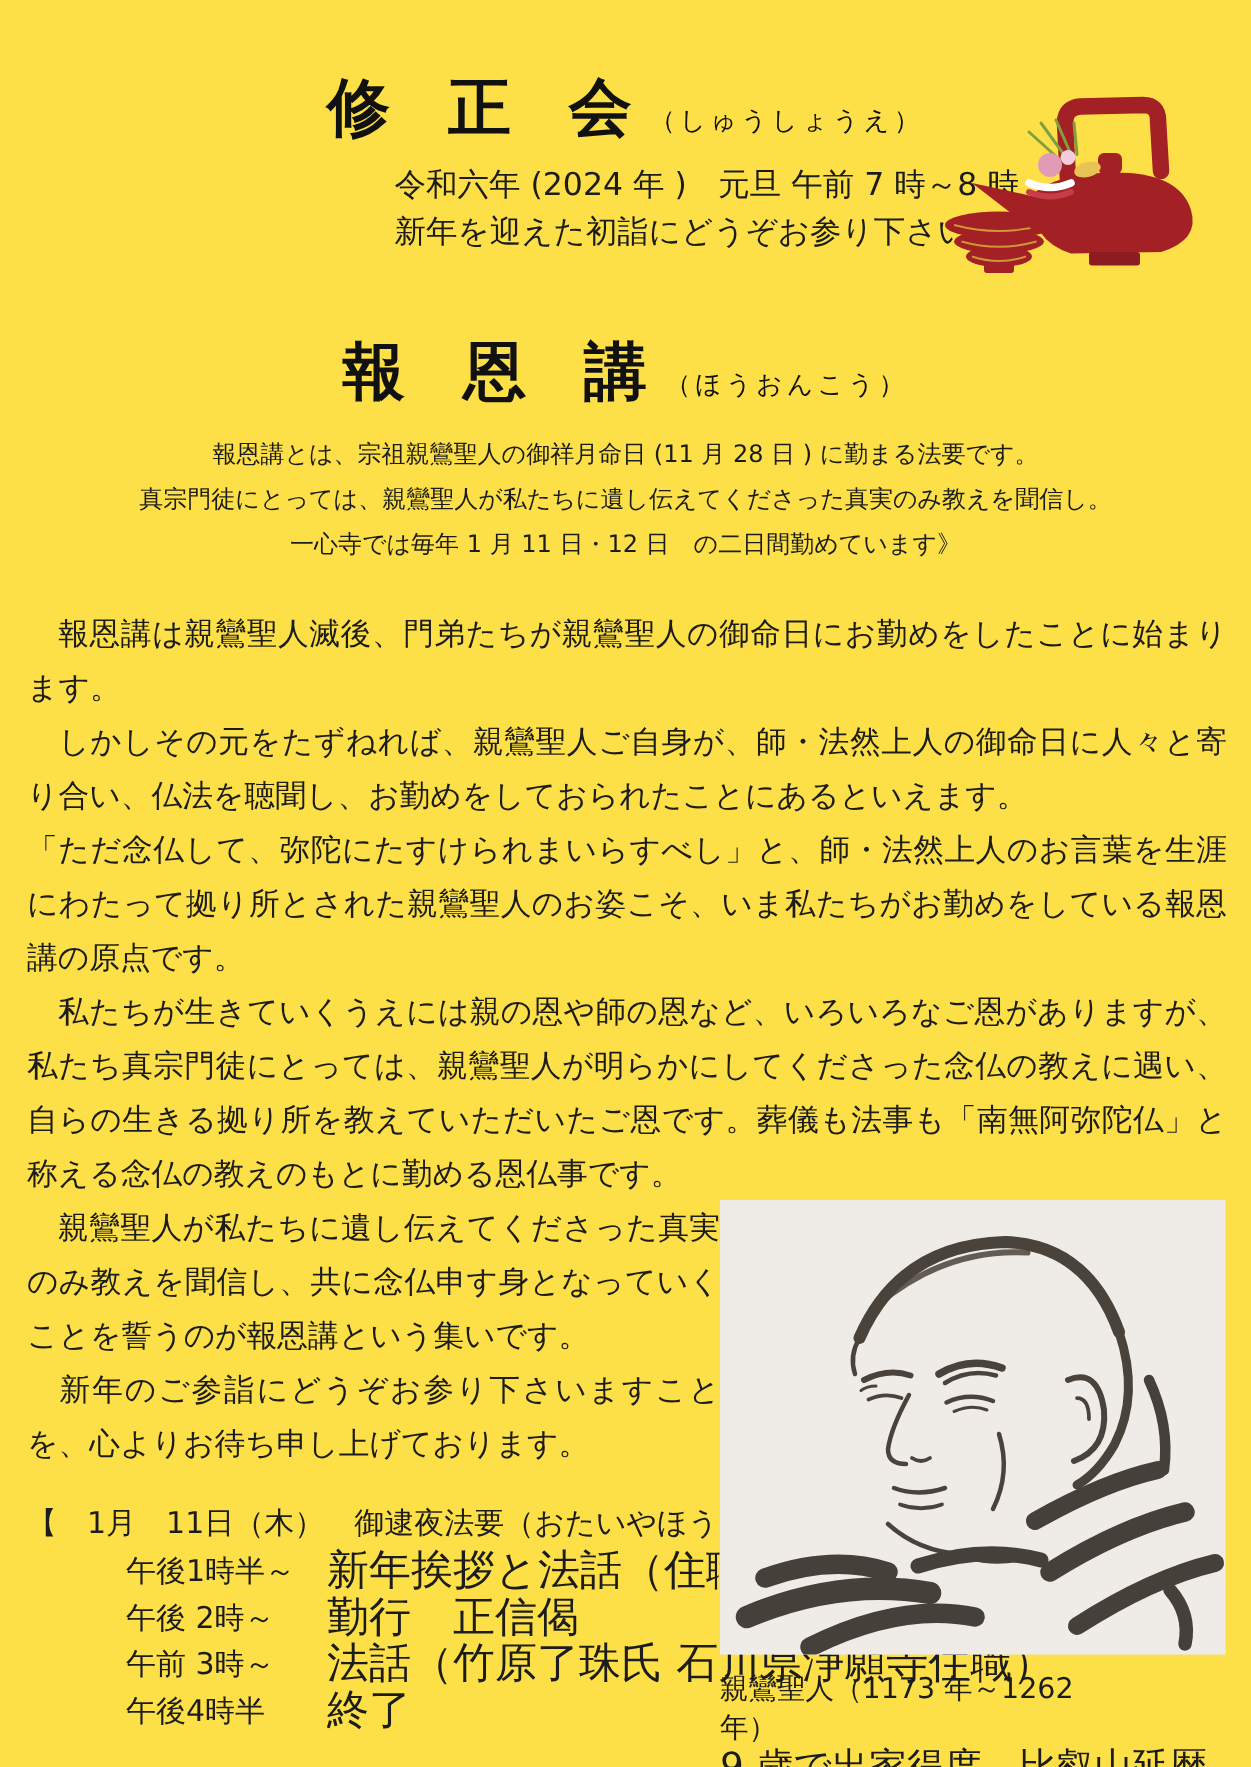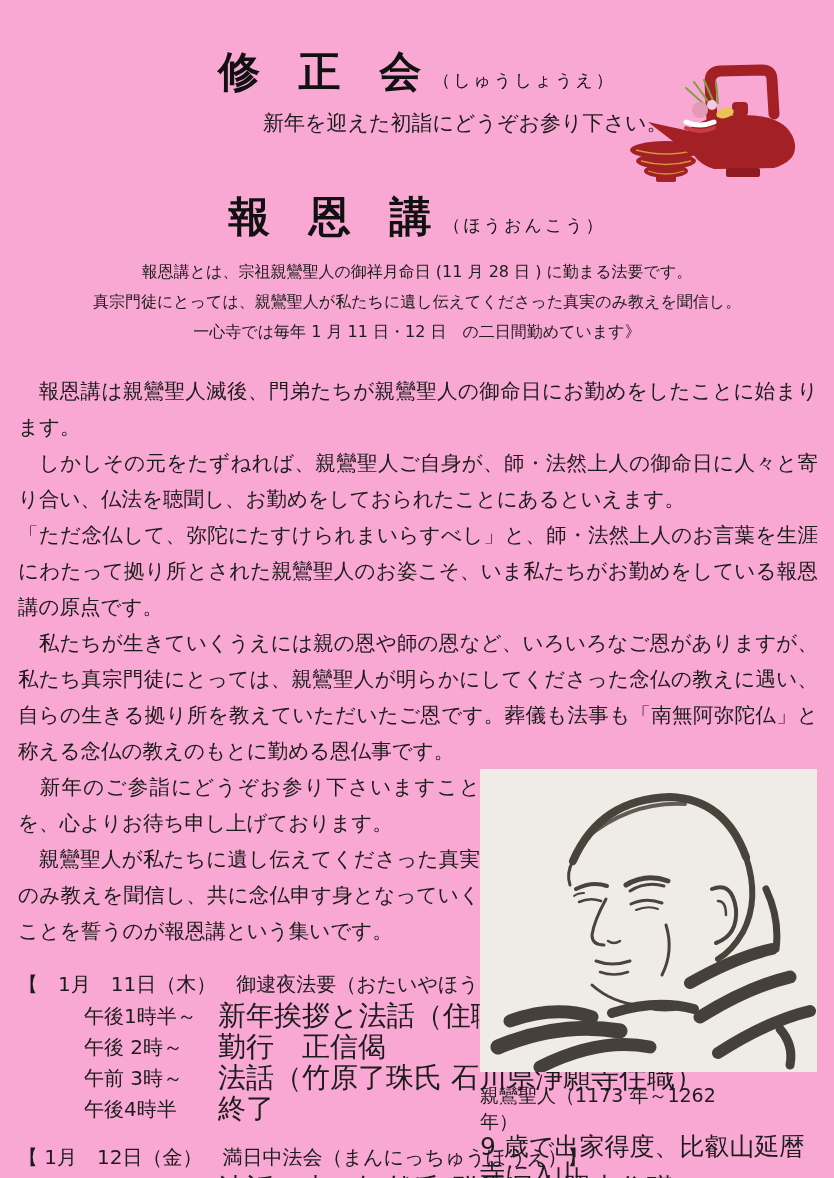--- a/index.html
+++ b/index.html
@@ -2,21 +2,21 @@
 <html><head>
 <meta charset="utf-8">
 <style>
   * { margin: 0; padding: 0; box-sizing: border-box; }
   html, body { background: #ffffff; }
   .page {
     position: relative;
     width: 834px;
     height: 1178px;
     margin: 0 auto;
-    background: #f9a8d4;
+    background: #fde047;
     color: #1c1c1c;
     font-family: "DejaVu Sans", "Liberation Sans", sans-serif;
     overflow: hidden;
   }
   .serif { font-family: "DejaVu Serif", "Liberation Serif", serif; }
 
   
   .header-section { position: relative; padding-top: 44px; }
   .title-row { text-align: center; white-space: nowrap; }
   .big-title {
@@ -59,20 +59,21 @@
 </head>
 <body>
 
 <div class="page">
 
   <section class="header-section">
     <div class="title-row">
       <span class="big-title">修 正 会</span><span class="title-ruby">（しゅうしょうえ）</span>
     </div>
     <div class="header-lines">
+      <p>令和六年 (2024 年 )　元旦 午前 7 時～8 時</p>
       <p>新年を迎えた初詣にどうぞお参り下さい。</p>
     </div>
 
     <svg class="toso-illustration" width="200" height="140" viewBox="0 0 200 140" aria-hidden="true">
 
       <g fill="#a32024">
         <ellipse cx="38" cy="92" rx="36" ry="9"></ellipse>
         <ellipse cx="38" cy="103" rx="30" ry="8"></ellipse>
         <ellipse cx="38" cy="113" rx="22" ry="7"></ellipse>
         <rect x="28" y="117" width="20" height="7" rx="2"></rect>
@@ -121,22 +122,22 @@
 
   <section class="body-text serif">
     <p>　報恩講は親鸞聖人滅後、門弟たちが親鸞聖人の御命日にお勤めをしたことに始まります。</p>
     <p>　しかしその元をたずねれば、親鸞聖人ご自身が、師・法然上人の御命日に人々と寄り合い、仏法を聴聞し、お勤めをしておられたことにあるといえます。</p>
     <p>「ただ念仏して、弥陀にたすけられまいらすべし」と、師・法然上人のお言葉を生涯にわたって拠り所とされた親鸞聖人のお姿こそ、いま私たちがお勤めをしている報恩講の原点です。</p>
     <p>　私たちが生きていくうえには親の恩や師の恩など、いろいろなご恩がありますが、私たち真宗門徒にとっては、親鸞聖人が明らかにしてくださった念仏の教えに遇い、自らの生きる拠り所を教えていただいたご恩です。葬儀も法事も「南無阿弥陀仏」と称える念仏の教えのもとに勤める恩仏事です。</p>
   </section>
 
   <div class="columns">
     <div class="left-col">
+      <p class="para serif">　親鸞聖人が私たちに遺し伝えてくださった真実のみ教えを聞信し、共に念仏申す身となっていくことを誓うのが報恩講という集いです。</p>
       <p class="para serif">　新年のご参詣にどうぞお参り下さいますことを、心よりお待ち申し上げております。</p>
-      <p class="para serif">　親鸞聖人が私たちに遺し伝えてくださった真実のみ教えを聞信し、共に念仏申す身となっていくことを誓うのが報恩講という集いです。</p>
 
       <div class="schedule">
         <p class="sched-header">【　1月　11日（木）　御逮夜法要（おたいやほうよう）　】</p>
         <div class="sched-item">
           <span class="sched-time">午後1時半～</span>
           <span class="sched-event">新年挨拶と法話（住職）</span>
         </div>
         <div class="sched-item">
           <span class="sched-time">午後 2時～</span>
           <span class="sched-event">勤行　正信偈</span>

